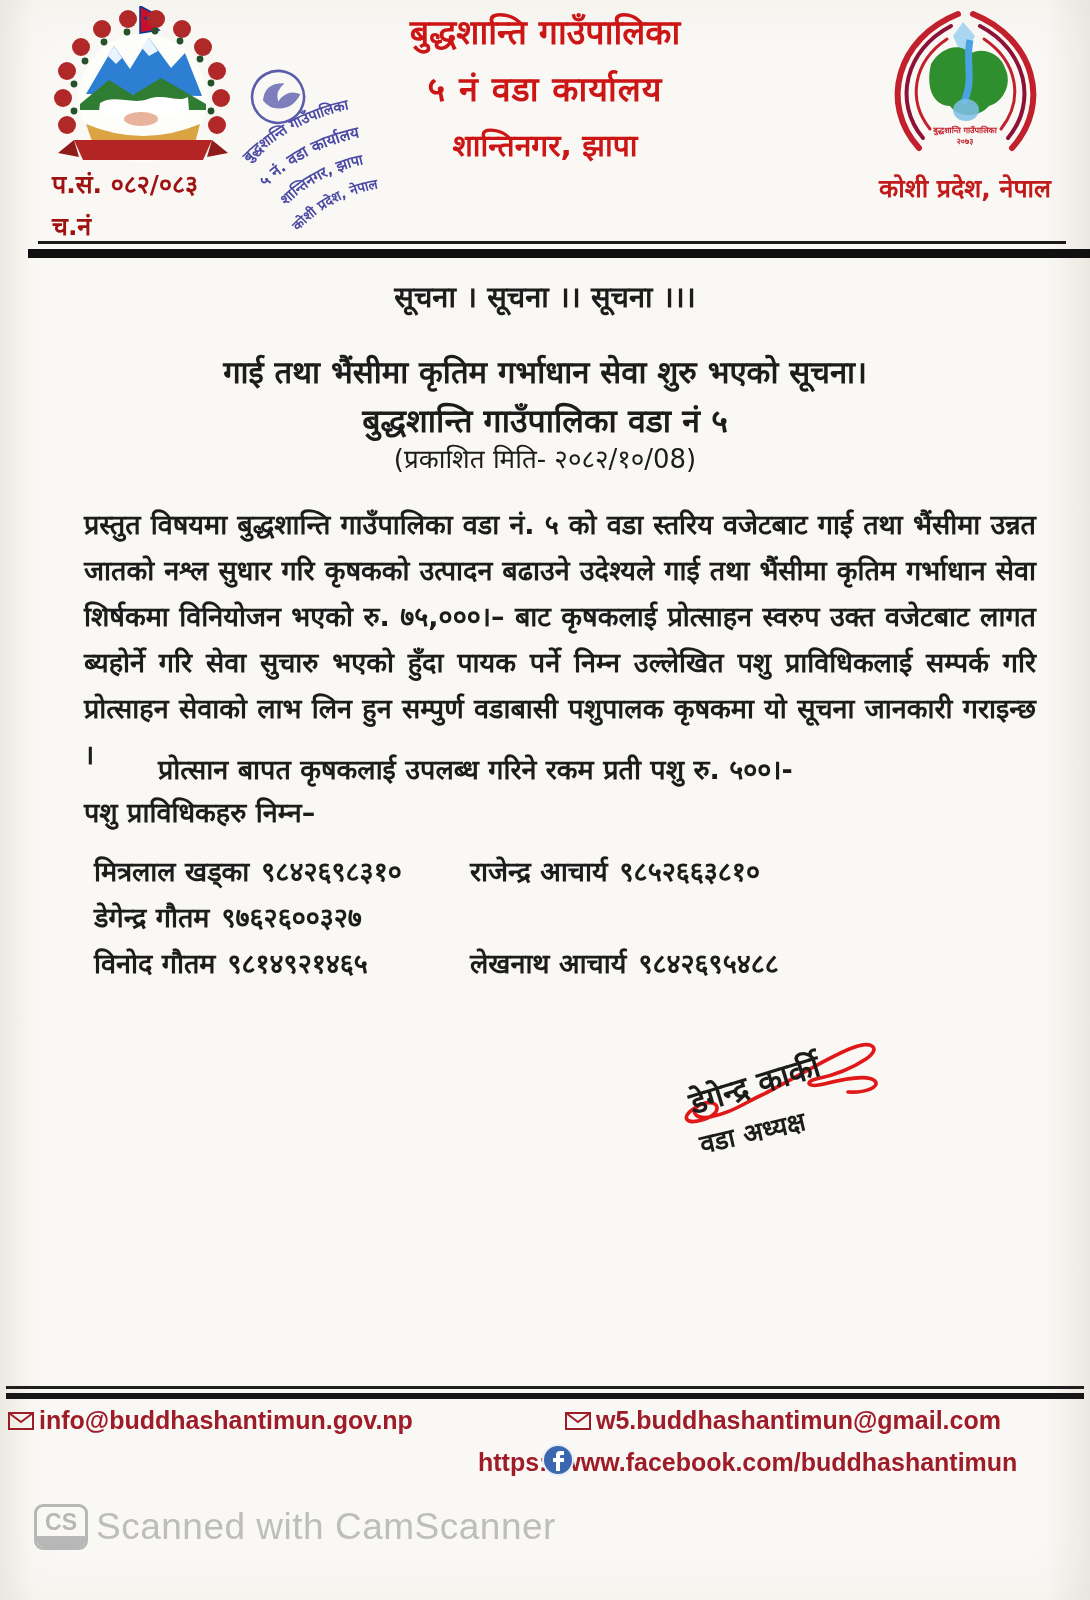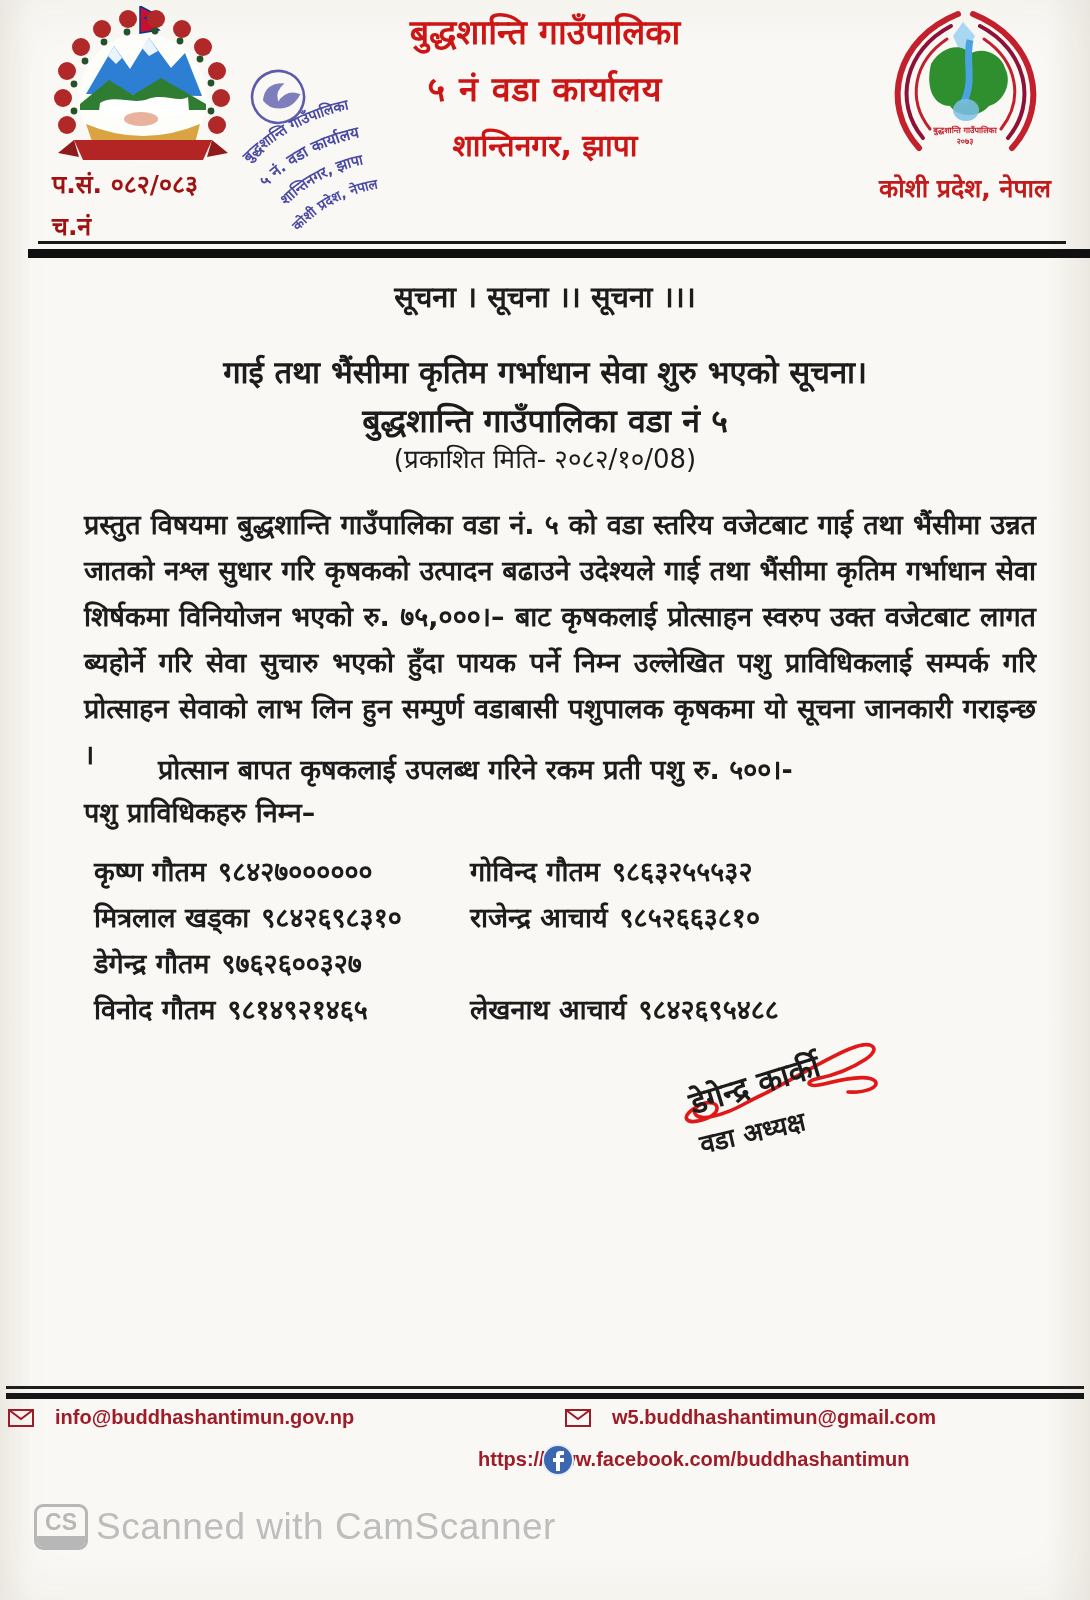--- a/index.html
+++ b/index.html
@@ -50,22 +50,22 @@
 
   
   .sign-svg { left:676px; top:1026px; width:218px; height:100px; }
   .sign-name { left:690px; top:1082px; font-size:31px; font-weight:700; transform:rotate(-17deg); transform-origin:left center; }
   .sign-title { left:700px; top:1126px; font-size:26px; font-weight:600; transform:rotate(-13deg); transform-origin:left center; }
 
   
   .foot-rule-thin  { left:6px; top:1386px; width:1078px; height:3px; background:#1f1f1f; }
   .foot-rule-thick { left:6px; top:1393px; width:1078px; height:6px; background:#161616; }
   .foot-item {
-    display:flex; align-items:center; gap:21px;
-    color:#9e1b28; font-size:20px; font-weight:700;
+    display:flex; align-items:center; gap:5px;
+    color:#9e1b28; font-size:25px; font-weight:700;
     font-family:"Liberation Sans","DejaVu Sans",sans-serif;
   }
   .fi-email1 { left:8px;   top:1406px; }
   .fi-email2 { left:545px; top:1406px;padding-left:20px; }
   .fi-web    { left:6px;   top:1446px; }
   .fi-fb     { left:478px; top:1448px; }
   .fb-text-wrap { position:relative; }
   .fb-icon-abs { position:absolute; left:62px; top:-6px; }
 
   
@@ -202,28 +202,20 @@
   <div class="abs center-text sub3">(प्रकाशित मिति- २०८२/१०/08)</div>
 
   <div class="abs body-par">प्रस्तुत विषयमा बुद्धशान्ति गाउँपालिका वडा नं. ५ को वडा स्तरिय वजेटबाट गाई तथा भैंसीमा उन्नत जातको नश्ल सुधार गरि कृषकको उत्पादन बढाउने उदेश्यले गाई तथा भैंसीमा कृतिम गर्भाधान सेवा शिर्षकमा विनियोजन भएको रु. ७५,०००।– बाट कृषकलाई प्रोत्साहन स्वरुप उक्त वजेटबाट लागत ब्यहोर्ने गरि सेवा सुचारु भएको हुँदा पायक पर्ने निम्न उल्लेखित पशु प्राविधिकलाई सम्पर्क गरि प्रोत्साहन सेवाको लाभ लिन हुन सम्पुर्ण वडाबासी पशुपालक कृषकमा यो सूचना जानकारी गराइन्छ ।</div>
 
   <div class="abs incentive">प्रोत्सान बापत कृषकलाई उपलब्ध गरिने रकम प्रती पशु रु. ५००।-</div>
   <div class="abs tech-label">पशु प्राविधिकहरु निम्न–</div>
 
   <div class="abs tech-rows">
     <div class="tech-row">
       <div class="tech-cell left">
-        <span>कृष्ण गौतम</span><span class="phone">९८४२७००००००</span>
-      </div>
-      <div class="tech-cell">
-        <span>गोविन्द गौतम</span><span class="phone">९८६३२५५५३२</span>
-      </div>
-    </div>
-    <div class="tech-row">
-      <div class="tech-cell left">
         <span>मित्रलाल खड्का</span><span class="phone">९८४२६९८३१०</span>
       </div>
       <div class="tech-cell">
         <span>राजेन्द्र आचार्य</span><span class="phone">९८५२६६३८१०</span>
       </div>
     </div>
     <div class="tech-row">
       <div class="tech-cell left">
         <span>डेगेन्द्र गौतम</span><span class="phone">९७६२६००३२७</span>
       </div>

